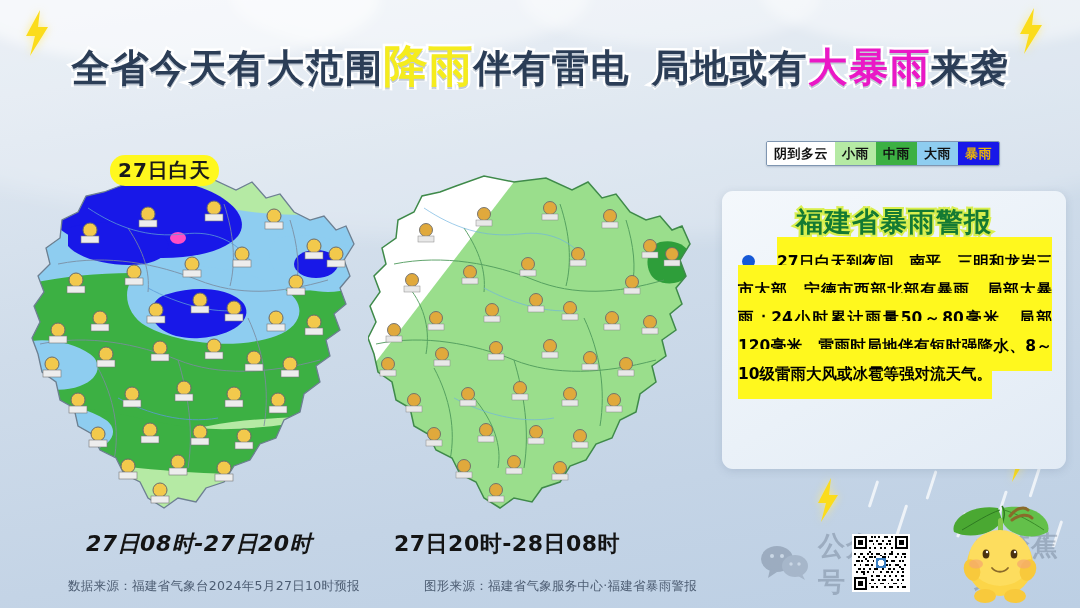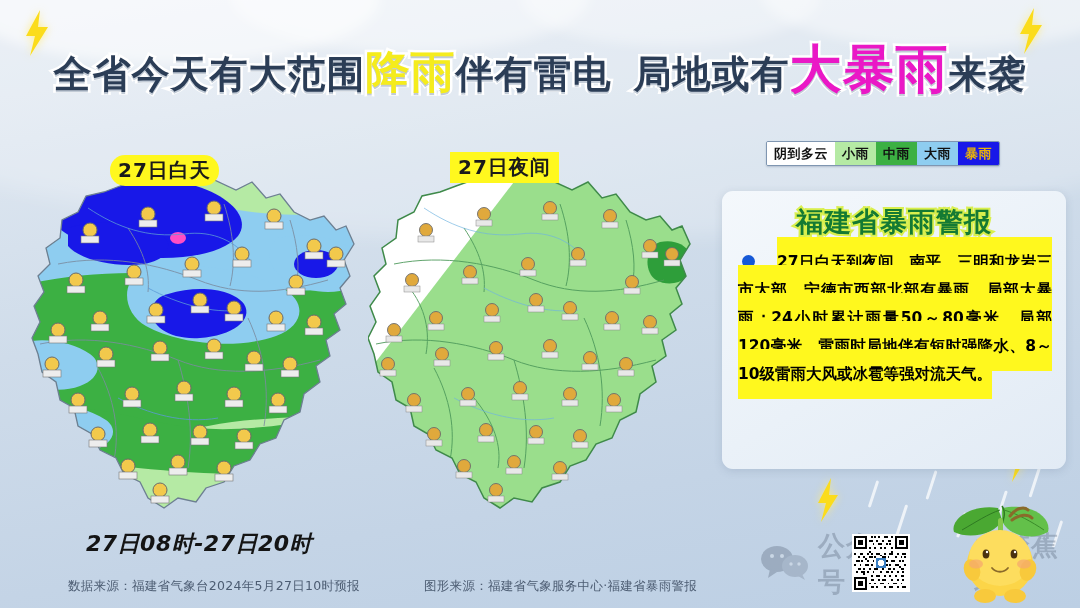--- a/index.html
+++ b/index.html
@@ -80,23 +80,22 @@
     color: #f5ec1d;
     -webkit-text-stroke: 5px #ffffff;
     paint-order: stroke fill;
     font-size: 44px;
     text-shadow: 0 2px 0 rgba(120,140,165,0.45);
   }
   .hl-magenta {
     color: #ea18c6;
     -webkit-text-stroke: 5px #ffffff;
     paint-order: stroke fill;
-    font-size: 52px;
+    font-size: 40px;
     text-shadow: 0 2px 0 rgba(120,140,165,0.45);
-    font-family: Liberation Serif, serif;
   }
   .hl-gap { width: 22px; }
 
   
   #legend {
     position: absolute;
     top: 141px;
     left: 766px;
     display: flex;
     align-items: stretch;
@@ -531,21 +530,20 @@
           </g>
         <g transform="translate(132,322)">
             <circle r="7" fill="#f2c94c" stroke="#6b6b6b" stroke-width="1"></circle>
             <rect x="-9" y="6" width="18" height="7" fill="#ededed" stroke="#777" stroke-width="0.6"></rect>
           </g>
       </g>
     </svg>
   </div>
   <div class="map-caption" id="caption-day">27日08时-27日20时</div>
 
-  <div class="map-label" id="label-night">27日夜间</div>
   <div class="map-wrap" id="map-night">
     <svg viewBox="0 0 350 352" xmlns="http://www.w3.org/2000/svg">
       <defs>
         <clipPath id="fjclipB">
           <path d="M88,18 L116,8 L146,14 L178,10 L204,22 L220,14 L234,30 L248,26 L262,44
                    L278,52 L292,48 L304,62 L314,58 L322,76 L312,92 L318,108 L308,120
                    L314,136 L302,146 L308,162 L294,172 L298,188 L284,198 L288,214
                    L272,226 L268,244 L252,252 L244,270 L228,276 L218,292 L202,298
                    L192,314 L174,320 L164,334 L146,330 L132,340 L116,330 L108,314
                    L92,306 L84,290 L68,282 L60,266 L46,258 L42,240 L28,232 L24,214
@@ -738,20 +736,21 @@
             <circle r="6.5" fill="#e0a93c" stroke="#6b6b6b" stroke-width="0.9"></circle>
             <rect x="-8" y="6" width="16" height="6" fill="#e8e8e8" stroke="#888" stroke-width="0.5"></rect>
           </g>
         <g transform="translate(128,322)">
             <circle r="6.5" fill="#e0a93c" stroke="#6b6b6b" stroke-width="0.9"></circle>
             <rect x="-8" y="6" width="16" height="6" fill="#e8e8e8" stroke="#888" stroke-width="0.5"></rect>
           </g>
       </g>
     </svg>
   </div>
+  <div class="map-caption" id="caption-night">27日20时-28日08时</div>
 
   <div class="source-text" id="source-data">数据来源：福建省气象台2024年5月27日10时预报</div>
   <div class="source-text" id="source-figure">图形来源：福建省气象服务中心·福建省暴雨警报</div>
 
   <div id="watermark">
     <span>
       <svg width="50" height="36" viewBox="0 0 50 36">
         <ellipse cx="17" cy="15" rx="16" ry="13" fill="#6b7a8e"></ellipse>
         <polygon points="10,25 8,34 17,28" fill="#6b7a8e"></polygon>
         <ellipse cx="35" cy="22" rx="13" ry="11" fill="#8492a5"></ellipse>

